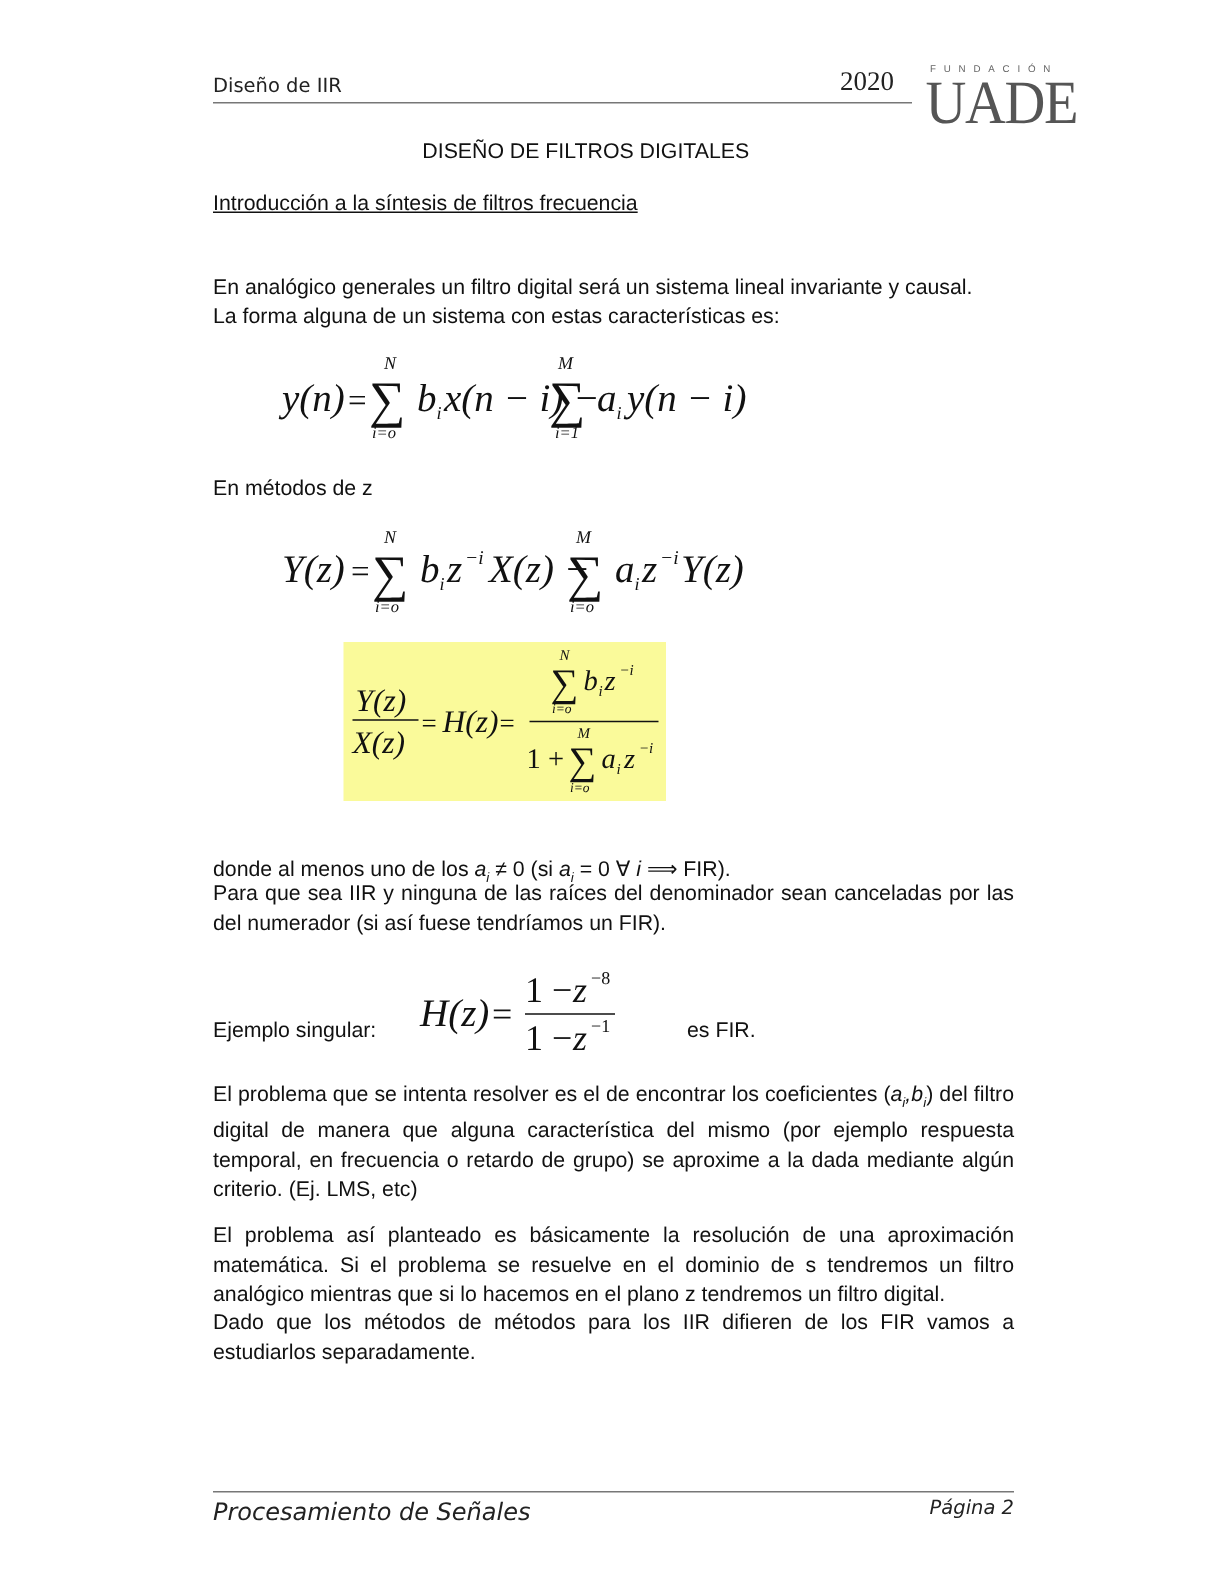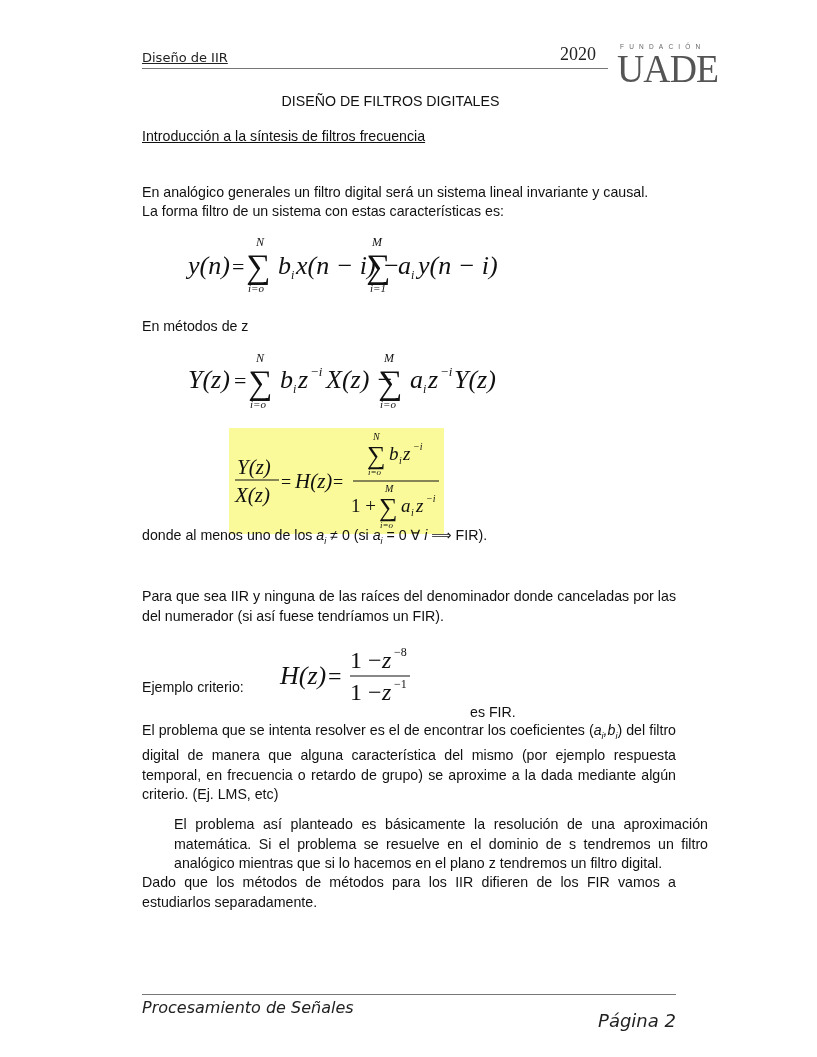--- a/index.html
+++ b/index.html
@@ -1,48 +1,48 @@
 <!DOCTYPE html>
 <html><head>
 <meta charset="utf-8">
 <style>
   html, body { margin: 0; padding: 0; background: #ffffff; }
   body { width: 817px; height: 1057px; position: relative; overflow: hidden;
          font-family: "Liberation Sans", sans-serif; color: #111; }
   .abs { position: absolute; }
   .body-text { font-family: "Liberation Sans", sans-serif; font-size: 14.2px; line-height: 19.5px; color: #111; }
-  .hdr-left { left: 142px; top: 50px; font-family: "DejaVu Sans", sans-serif; font-size: 13px; color: #222; text-decoration: underline; }
+  .hdr-left { left: 142px; top: 50px; font-family: "DejaVu Sans", sans-serif; font-size: 13px; color: #222; }
   .hdr-year { left: 560px; top: 44px; font-family: Liberation Serif, serif; font-size: 18px; color: #222; }
   .hdr-rule { left: 142px; top: 68px; width: 466px; height: 0; border-top: 1.3px solid #777; }
   .logo-top { left: 620px; top: 43px; font-family: "Liberation Sans", sans-serif; font-size: 6.5px; letter-spacing: 5.2px; color: #666; }
   .logo-main { left: 617px; top: 48px; font-family: "Liberation Serif", serif; font-size: 41px; letter-spacing: -1px; color: #555; line-height: 40px; transform: scaleX(0.92); transform-origin: left; }
   .title { left: 0; width: 781px; top: 92px; text-align: center; }
   .subtitle { left: 142px; top: 127px; text-decoration: underline; }
   .just { text-align: justify; text-align-last: left; }
   .highlight { left: 229px; top: 428px; width: 215px; height: 106px; background: #fafa9a; }
   .ftr-rule { left: 142px; top: 994px; width: 534px; height: 0; border-top: 1.3px solid #777; }
   .ftr-left { left: 142px; top: 998px; font-family: "DejaVu Sans", sans-serif; font-style: italic; font-size: 16px; color: #222; }
-  .ftr-right { right: 141px; top: 998px; font-family: "DejaVu Sans", sans-serif; font-style: italic; font-size: 18px; color: #222; margin-top: 12px; }
+  .ftr-right { right: 141px; top: 998px; font-family: "DejaVu Sans", sans-serif; font-style: italic; font-size: 13px; color: #222; }
   svg text { font-family: "Liberation Serif", serif; fill: #111; }
   .it { font-style: italic; }
 </style>
 </head>
 <body>
 
 <div class="abs hdr-left">Diseño de IIR</div>
 <div class="abs hdr-year">2020</div>
 <div class="abs hdr-rule"></div>
 <div class="abs logo-top">FUNDACIÓN</div>
 <div class="abs logo-main">UADE</div>
 
 <div class="abs body-text title">DISEÑO DE FILTROS DIGITALES</div>
 <div class="abs body-text subtitle">Introducción a la síntesis de filtros frecuencia</div>
 
 <div class="abs body-text" style="left:142px; top:183px;">En analógico generales un filtro digital será un sistema lineal invariante y causal.</div>
-<div class="abs body-text" style="left:142px; top:202px;">La forma filtro de un sistema con estas características es:</div>
+<div class="abs body-text" style="left:142px; top:202px;">La forma alguna de un sistema con estas características es:</div>
 
 <svg class="abs" style="left:180px; top:232px;" width="320" height="68">
   <text x="8" y="42" font-size="26" class="it">y(n)</text>
   <text x="52" y="42" font-size="22">=</text>
   <text x="76" y="14" font-size="12" class="it">N</text>
   <text x="66" y="46" font-size="34">∑</text>
   <text x="68" y="60" font-size="11" class="it">i=o</text>
   <text x="98" y="42" font-size="26" class="it">b</text>
   <text x="111" y="47" font-size="12" class="it">i</text>
   <text x="116" y="42" font-size="26" class="it">x(n − i) −</text>
@@ -96,40 +96,40 @@
   <text x="122" y="84" font-size="19">1 +</text>
   <text x="156" y="64" font-size="10" class="it">M</text>
   <text x="150" y="88" font-size="26">∑</text>
   <text x="151" y="100" font-size="9" class="it">i=o</text>
   <text x="172" y="84" font-size="19" class="it">a</text>
   <text x="182" y="88" font-size="10" class="it">i</text>
   <text x="187" y="84" font-size="19" class="it">z</text>
   <text x="197" y="74" font-size="10" class="it">−i</text>
 </svg>
 
-<div class="abs body-text" style="left:142px; top:526px;">
+<div class="abs body-text" style="left:142px; top:571px;">
   <span>donde al menos uno de los </span><i><span>a</span><sub style="font-size:9px">i</sub></i><span> ≠ 0 (si </span><i><span>a</span><sub style="font-size:9px">i</sub></i><span> = 0 ∀ </span><i>i</i><span> ⟹ FIR).</span>
 </div>
 
-<div class="abs body-text just" style="left:142px; top:587px; width:534px;">Para que sea IIR y ninguna de las raíces del denominador donde canceladas por las del numerador (si así fuese tendríamos un FIR).</div>
+<div class="abs body-text just" style="left:142px; top:587px; width:534px;">Para que sea IIR y ninguna de las raíces del denominador sean canceladas por las del numerador (si así fuese tendríamos un FIR).</div>
 
-<div class="abs body-text" style="left:142px; top:678px;">Ejemplo criterio:</div>
+<div class="abs body-text" style="left:142px; top:678px;">Ejemplo singular:</div>
 <svg class="abs" style="left:278px; top:644px;" width="140" height="62">
   <text x="2" y="40" font-size="26" class="it">H(z)</text>
   <text x="50" y="40" font-size="24">=</text>
   <text x="72" y="24" font-size="24">1 −</text>
   <text x="104" y="24" font-size="24" class="it">z</text>
   <text x="116" y="12" font-size="12">−8</text>
   <line x1="72" y1="32" x2="132" y2="32" stroke="#111" stroke-width="1"></line>
   <text x="72" y="56" font-size="24">1 −</text>
   <text x="104" y="56" font-size="24" class="it">z</text>
   <text x="116" y="44" font-size="12">−1</text>
 </svg>
-<div class="abs body-text" style="left:470px; top:678px;margin-top:25px;">es FIR.</div>
+<div class="abs body-text" style="left:458px; top:678px;">es FIR.</div>
 
 <div class="abs body-text just" style="left:142px; top:721px; width:534px;"><span>El problema que se intenta resolver es el de encontrar los coeficientes (</span><i>a<sub style="font-size:9px">i</sub>,b<sub style="font-size:9px">i</sub></i><span>) del filtro digital de manera que alguna característica del mismo (por ejemplo respuesta temporal, en frecuencia o retardo de grupo) se aproxime a la dada mediante algún criterio. (Ej. LMS, etc)</span></div>
 
-<div class="abs body-text just" style="left:142px; top:815px; width:534px;margin-left:32px;">El problema así planteado es básicamente la resolución de una aproximación matemática. Si el problema se resuelve en el dominio de s tendremos un filtro analógico mientras que si lo hacemos en el plano z tendremos un filtro digital.</div>
+<div class="abs body-text just" style="left:142px; top:815px; width:534px;">El problema así planteado es básicamente la resolución de una aproximación matemática. Si el problema se resuelve en el dominio de s tendremos un filtro analógico mientras que si lo hacemos en el plano z tendremos un filtro digital.</div>
 <div class="abs body-text just" style="left:142px; top:873px; width:534px;">Dado que los métodos de métodos para los IIR difieren de los FIR vamos a estudiarlos separadamente.</div>
 
 <div class="abs ftr-rule"></div>
 <div class="abs ftr-left">Procesamiento de Señales</div>
 <div class="abs ftr-right">Página 2</div>
 
 </body></html>

